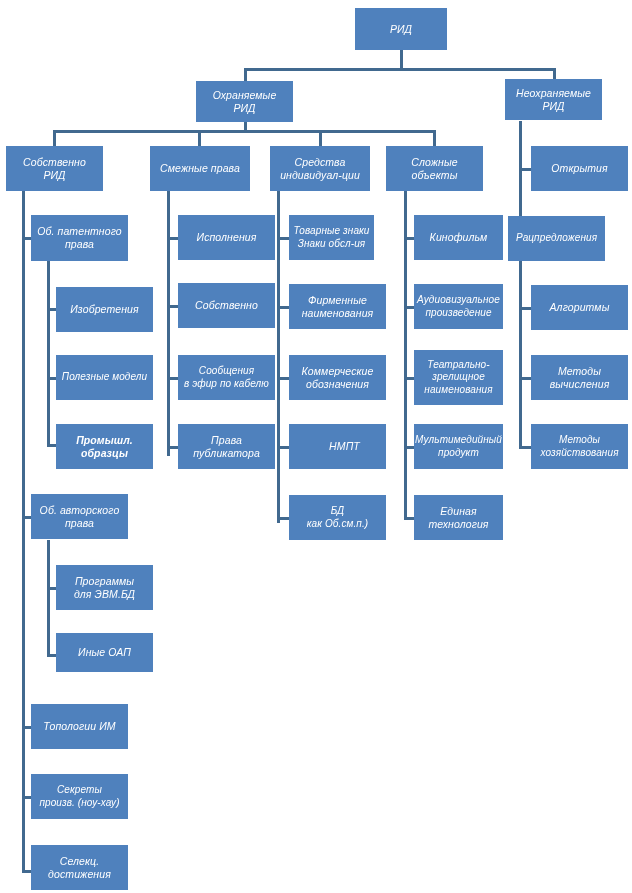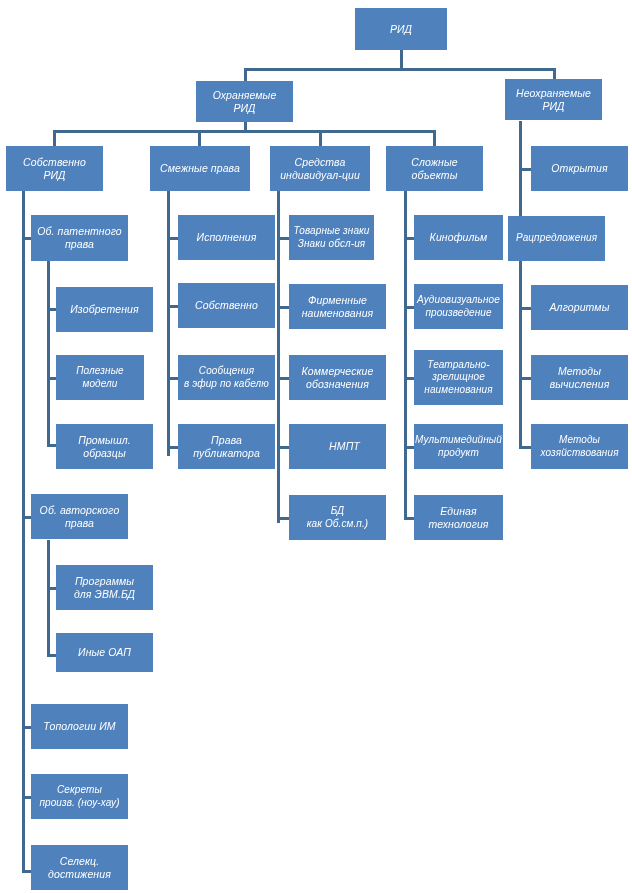--- a/index.html
+++ b/index.html
@@ -130,23 +130,23 @@
 индивидуал-ции</div>
 
   <div class="node" style="left:386px; top:146px; width:97px; height:45px;">Сложные
 объекты</div>
 
   <div class="node" style="left:31px; top:215px; width:97px; height:46px;">Об. патентного
 права</div>
 
   <div class="node" style="left:56px; top:287px; width:97px; height:45px;">Изобретения</div>
 
-  <div class="node small" style="left:56px; top:355px; width:88px; height:45px;">Полезные модели</div>
-
-  <div class="node" style="left:56px; top:424px; width:97px; height:45px;">Промышл.
+  <div class="node small" style="left:56px; top:355px; width:97px; height:45px;">Полезные модели</div>
+
+  <div class="node" style="left:56px; top:424px; width:97px; height:45px;font-weight:bold;">Промышл.
 образцы</div>
 
   <div class="node" style="left:31px; top:494px; width:97px; height:45px;">Об. авторского
 права</div>
 
   <div class="node" style="left:56px; top:565px; width:97px; height:45px;">Программы
 для ЭВМ.БД</div>
 
   <div class="node" style="left:56px; top:633px; width:97px; height:39px;">Иные ОАП</div>
 

